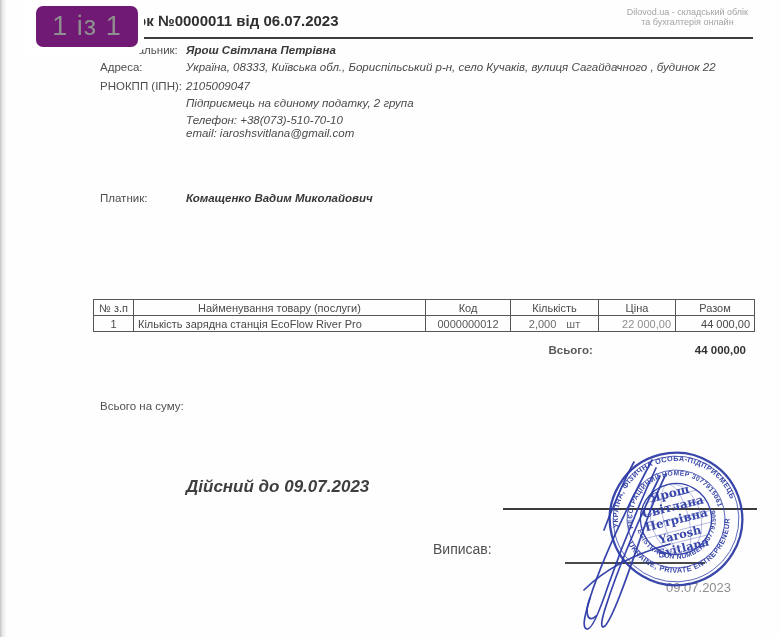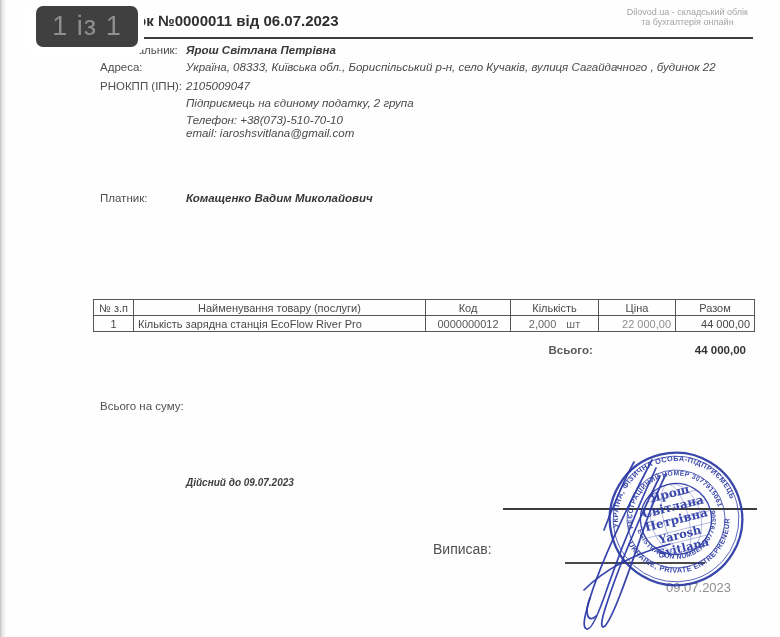--- a/index.html
+++ b/index.html
@@ -5,21 +5,21 @@
   * { margin:0; padding:0; box-sizing:border-box; }
   body { background:#ffffff; font-family:"Liberation Sans", sans-serif; }
   .viewer { position:relative; width:780px; height:637px; background:#fefefe; overflow:hidden; }
 
   .edge-strip { position:absolute; left:0; top:0; bottom:0; width:7px; z-index:1;
     background:linear-gradient(to right,#c2c2c2 0,#e9e9e9 35%,#f6f6f6 75%,#fff 100%); }
 
   .badge-halo { position:absolute; left:22px; top:0; width:122px; height:56px;
     background:#ffffff; border-radius:12px; z-index:4; }
   .page-badge { position:absolute; left:36px; top:6px; width:102px; height:41px;
-    background:#404040; border-radius:7px; z-index:5; display:flex; align-items:center;
+    background:#701a75; border-radius:7px; z-index:5; display:flex; align-items:center;
     justify-content:center; font-size:27px; color:#8f8f8f; letter-spacing:1px; }
 
   .watermark { position:absolute; right:32px; top:7px; text-align:center;
     font-size:9px; line-height:10px; color:#a3a3a3; z-index:2; }
 
   .doc-title { position:absolute; left:93px; top:12px; font-size:15px; font-weight:700;
     color:#2f2f2f; z-index:2; white-space:nowrap; }
   .title-rule { position:absolute; left:93px; top:37px; width:660px; height:2px;
     background:#3d3d3d; z-index:2; }
 
@@ -44,21 +44,21 @@
   .total-row { position:absolute; left:93px; top:344px; width:653px; text-align:right;
     font-size:11.5px; z-index:2; }
   .total-row .t-label { font-weight:700; color:#5a5a5a;margin-left:22px; }
   .total-row .t-value { display:inline-block; width:150px; text-align:right;
     font-weight:700; color:#333; }
 
   .words-label { position:absolute; left:100px; top:400px; font-size:11.5px; color:#4f4f4f; z-index:2; }
   .words-value { position:absolute; left:186px; top:400px; font-size:11.5px; color:#4c4c4c; z-index:2; }
   .words-value .wbold { font-weight:700; color:#383838; }
 
-  .validity { position:absolute; left:186px; top:477px; font-size:10px; font-weight:700;
+  .validity { position:absolute; left:186px; top:477px; font-size:17px; font-weight:700;
     font-style:italic; color:#3f3f3f; z-index:2; }
 
   .issued { position:absolute; left:433px; top:541px; font-size:14px; color:#4f4f4f; z-index:2; }
   .sig-line-1 { position:absolute; left:503px; top:508px; width:254px; height:1.5px;
     background:#3c3c3c; z-index:1; }
   .sig-line-2 { position:absolute; left:565px; top:562px; width:140px; height:1.5px;
     background:#4a4a4a; z-index:1; }
 
   .stamp-date { position:absolute; left:666px; top:580px; font-size:13px; color:#8f8f8f; z-index:2; }
 

